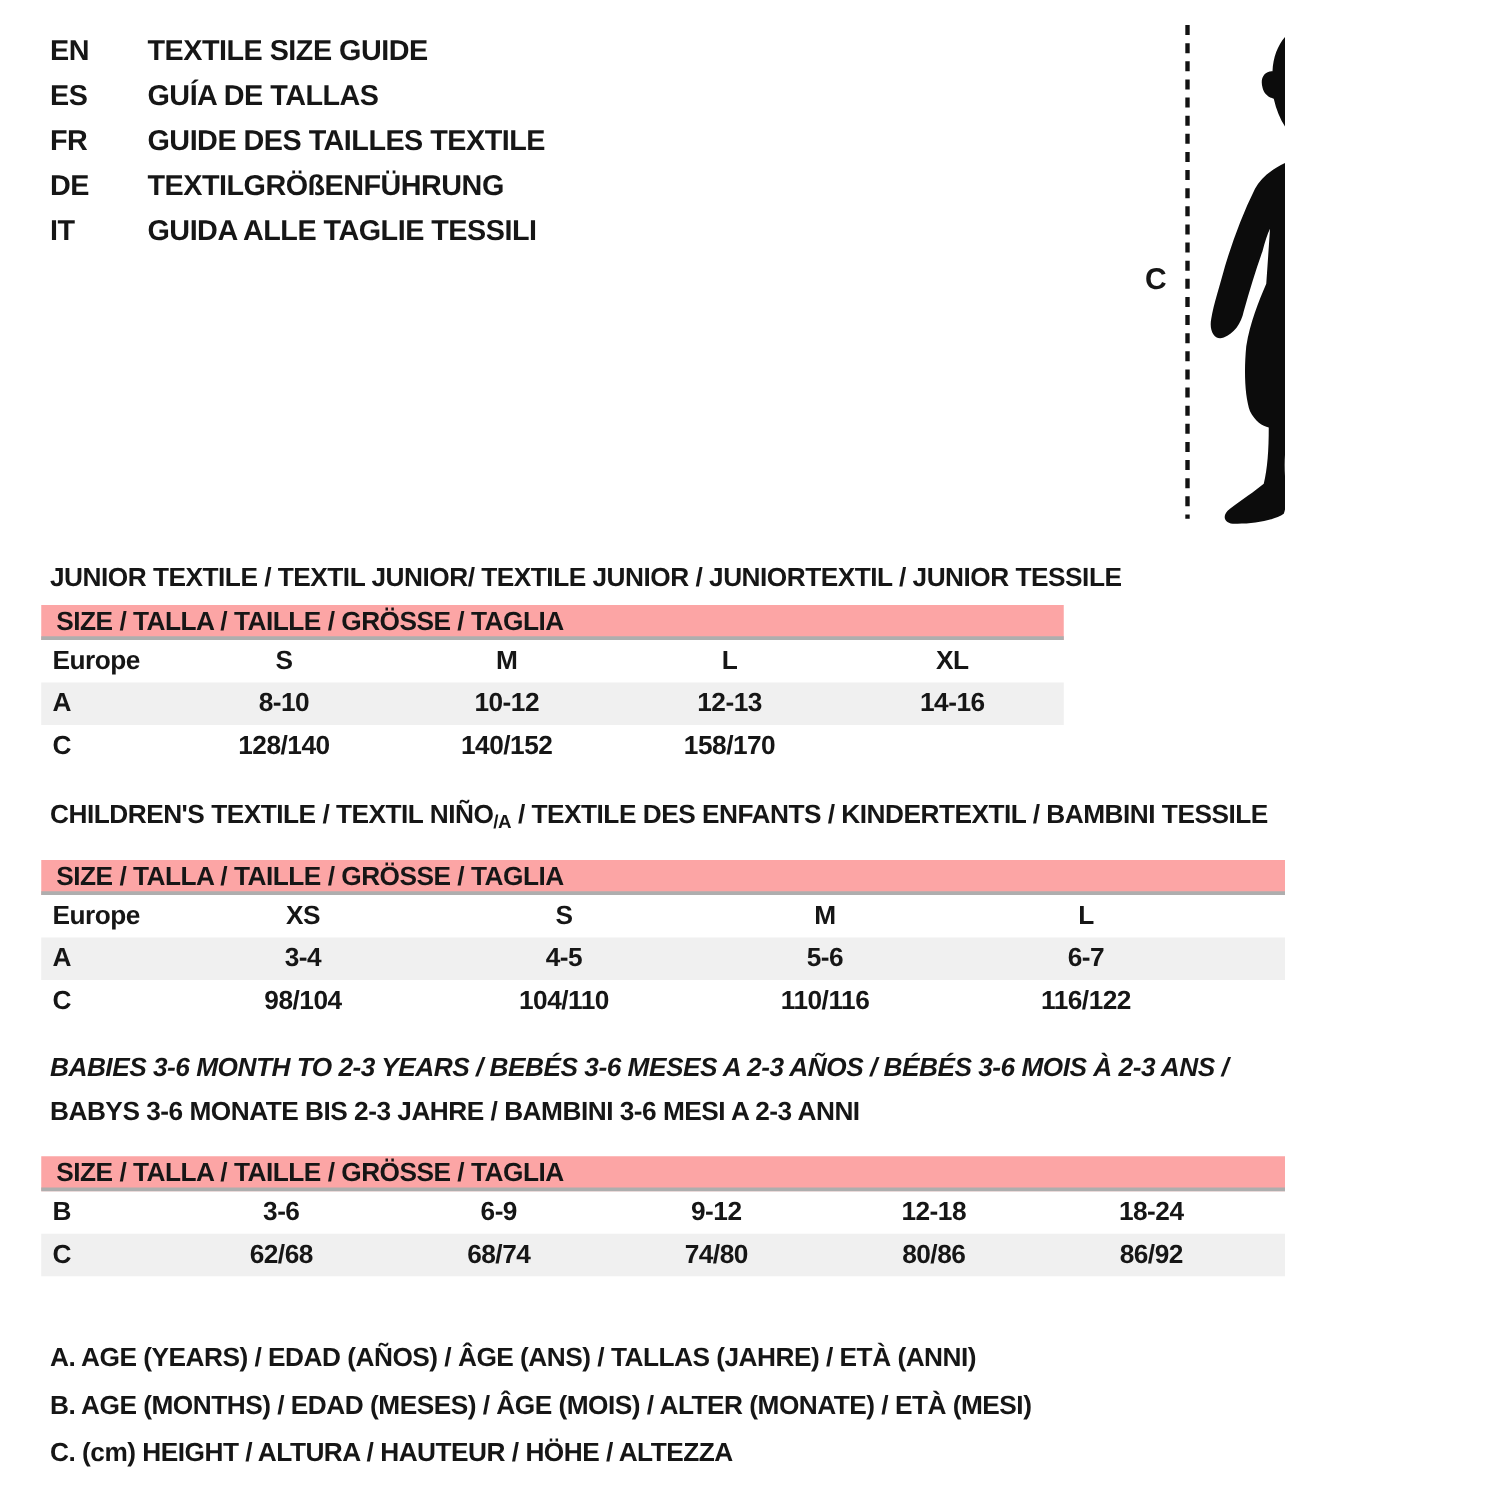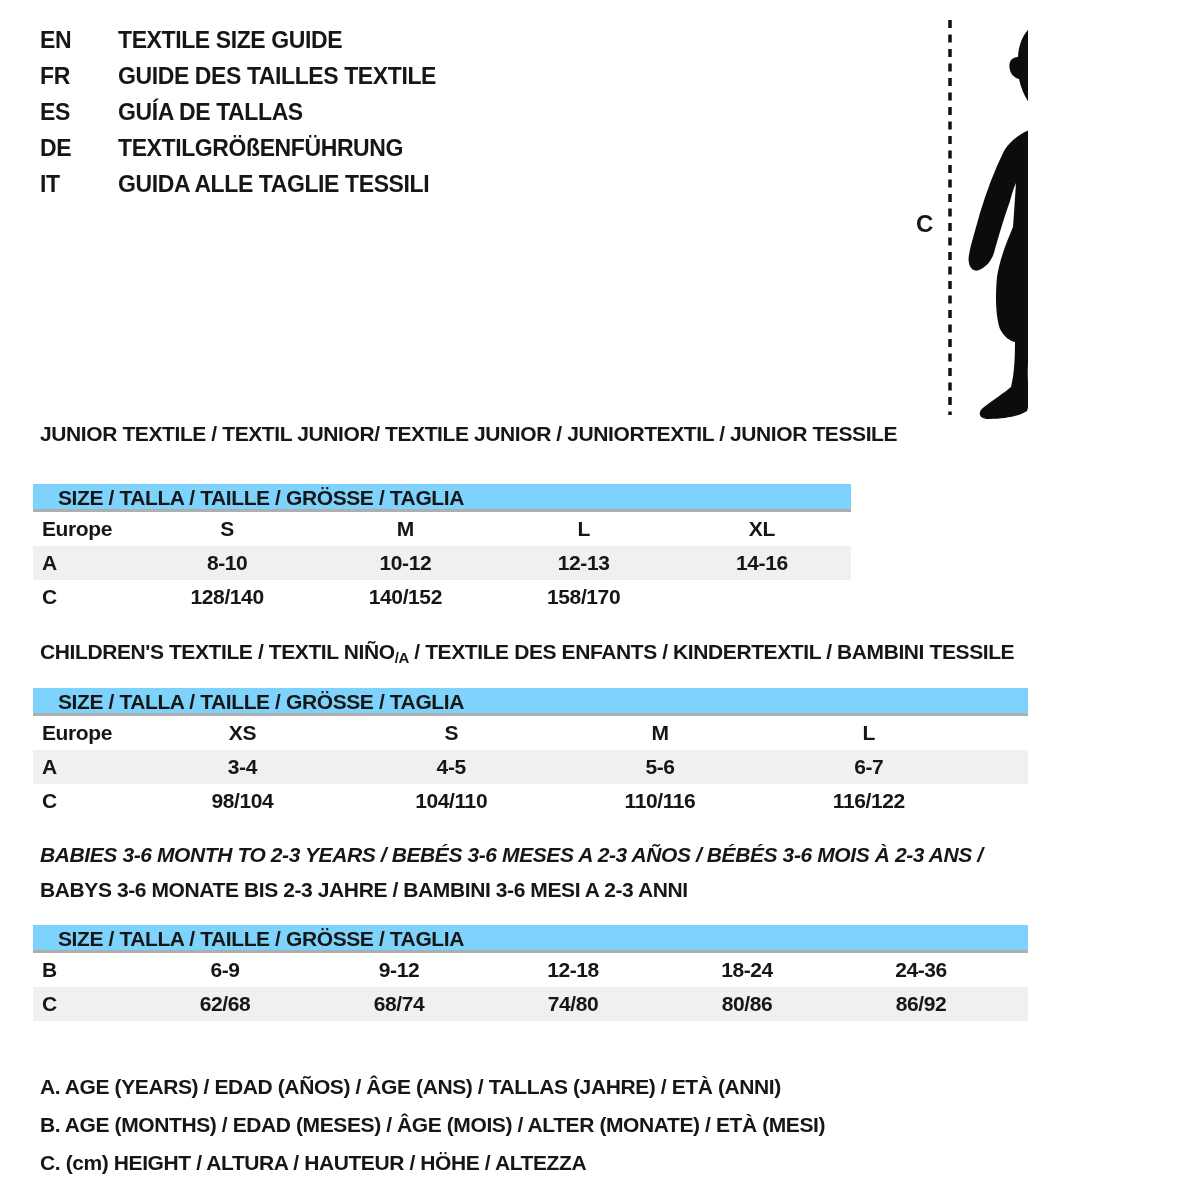--- a/index.html
+++ b/index.html
@@ -29,23 +29,23 @@
   .figure-svg { position: absolute; left: 940px; top: 12px; }
 
   
   .sec-title { position: absolute; left: 40px; font-size: 21px; white-space: nowrap; }
   .sub-a { font-size: 15px; vertical-align: -4px; }
 
   
   .size-table { position: absolute; left: 33px; }
   .size-table .thead {
     height: 28px; line-height: 28px;
-    background: #7dd3fc;
+    background: #fca5a5;
     border-bottom: 3px solid #aeaeae;
-    padding-left: 25px;
+    padding-left: 12px;
     font-size: 21px;
     white-space: nowrap;
   }
   .trow { display: grid; height: 34px; line-height: 34px; font-size: 21px; }
   .t4 .trow { grid-template-columns: 105px repeat(4, 1fr); }
   .t5 .trow { grid-template-columns: 105px repeat(5, 1fr); }
   .t6 .trow { grid-template-columns: 105px repeat(6, 1fr); }
   .trow.shaded { background: #f0f0f0; }
   .tlabel { padding-left: 9px; text-align: left; }
   .tcell { text-align: center; }
@@ -58,26 +58,26 @@
 <body>
 
 <div class="page">
 
   <div class="lang-list">
     <div class="lang-row">
       <span class="lang-code">EN</span>
       <span class="lang-label">TEXTILE SIZE GUIDE</span>
     </div>
     <div class="lang-row">
+      <span class="lang-code">ES</span>
+      <span class="lang-label">GUÍA DE TALLAS</span>
+    </div>
+    <div class="lang-row">
       <span class="lang-code">FR</span>
       <span class="lang-label">GUIDE DES TAILLES TEXTILE</span>
-    </div>
-    <div class="lang-row">
-      <span class="lang-code">ES</span>
-      <span class="lang-label">GUÍA DE TALLAS</span>
     </div>
     <div class="lang-row">
       <span class="lang-code">DE</span>
       <span class="lang-label">TEXTILGRÖßENFÜHRUNG</span>
     </div>
     <div class="lang-row">
       <span class="lang-code">IT</span>
       <span class="lang-label">GUIDA ALLE TAGLIE TESSILI</span>
     </div>
   </div>
@@ -130,21 +130,21 @@
         C 139 122 129 118 121 116
         C 113 111 108 107 106 102
         C 115 97 124 85 128 67
         C 132 66 136 63 137 58
         C 139 51 136 45 130 45
         C 128 21 112 5 91 5
         Z"></path>
     </g>
   </svg>
 
-  <div class="sec-title" style="top:422px;">JUNIOR TEXTILE / TEXTIL JUNIOR/ TEXTILE JUNIOR / JUNIORTEXTIL / JUNIOR TESSILE</div>
+  <div class="sec-title" style="top:451px;">JUNIOR TEXTILE / TEXTIL JUNIOR/ TEXTILE JUNIOR / JUNIORTEXTIL / JUNIOR TESSILE</div>
   <div class="size-table t4" style="top:484px; width:818px;">
     <div class="thead">SIZE / TALLA / TAILLE / GRÖSSE / TAGLIA</div>
     <div class="trow">
       <span class="tlabel">Europe</span>
       <span class="tcell">S</span>
       <span class="tcell">M</span>
       <span class="tcell">L</span>
       <span class="tcell">XL</span>
     </div>
     <div class="trow shaded">
@@ -190,20 +190,21 @@
       <span class="tcell">122/128</span>
     </div>
   </div>
 
   <div class="sec-title" style="top:843px;font-style:italic;">BABIES 3-6 MONTH TO 2-3 YEARS / BEBÉS 3-6 MESES A 2-3 AÑOS / BÉBÉS 3-6 MOIS À 2-3 ANS /</div>
   <div class="sec-title" style="top:878px;">BABYS 3-6 MONATE BIS 2-3 JAHRE / BAMBINI 3-6 MESI A 2-3 ANNI</div>
   <div class="size-table t6" style="top:925px; width:1149px;">
     <div class="thead">SIZE / TALLA / TAILLE / GRÖSSE / TAGLIA</div>
     <div class="trow">
       <span class="tlabel">B</span>
+      <span class="tcell">3-6</span>
       <span class="tcell">6-9</span>
       <span class="tcell">9-12</span>
       <span class="tcell">12-18</span>
       <span class="tcell">18-24</span>
       <span class="tcell">24-36</span>
     </div>
     <div class="trow shaded">
       <span class="tlabel">C</span>
       <span class="tcell">62/68</span>
       <span class="tcell">68/74</span>

